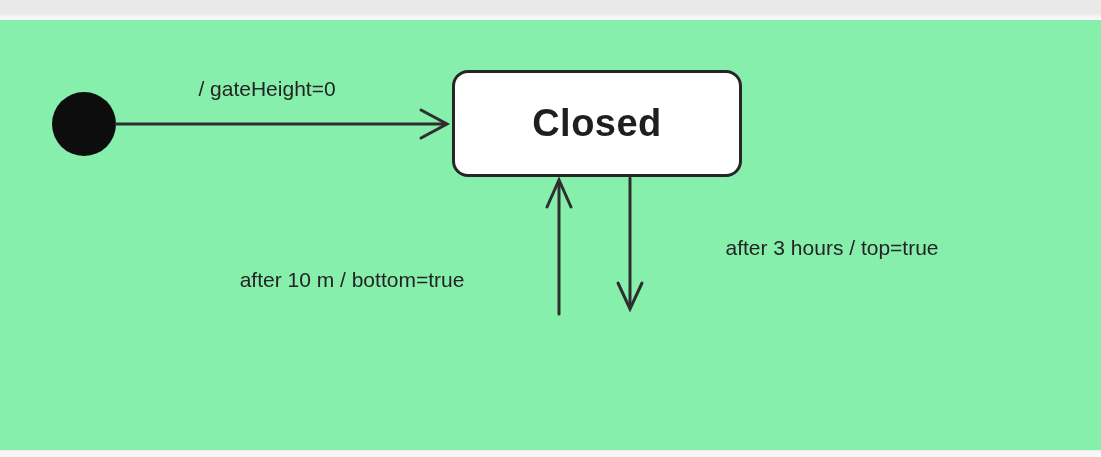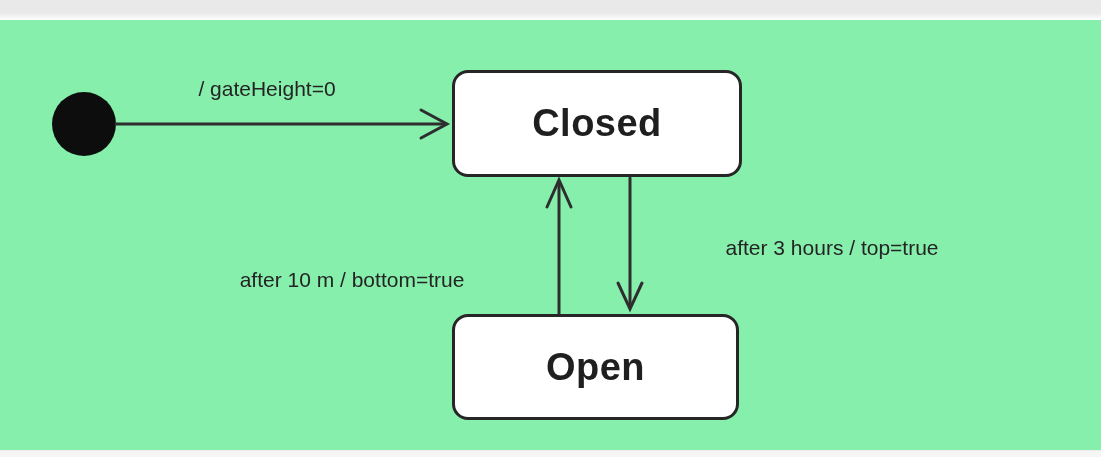--- a/index.html
+++ b/index.html
@@ -91,23 +91,20 @@
       <g stroke="#2e2e2e" stroke-width="3" fill="none" stroke-linecap="round">
         <line x1="630" y1="178" x2="630" y2="307"></line>
         <polyline points="618,283 630,309 642,283"></polyline>
       </g>
     </svg>
 
     <div class="state-box state-closed">
       <span>Closed</span>
     </div>
 
-    <div class="state-box state-open">
-      <span>Open</span>
-    </div>
 
     <div class="edge-label label-init">/ gateHeight=0</div>
 
     <div class="edge-label label-up">after 10 m / bottom=true</div>
 
     <div class="edge-label label-down">after 3 hours / top=true</div>
 
   </div>
 
   <div class="bottom-bar"></div>

